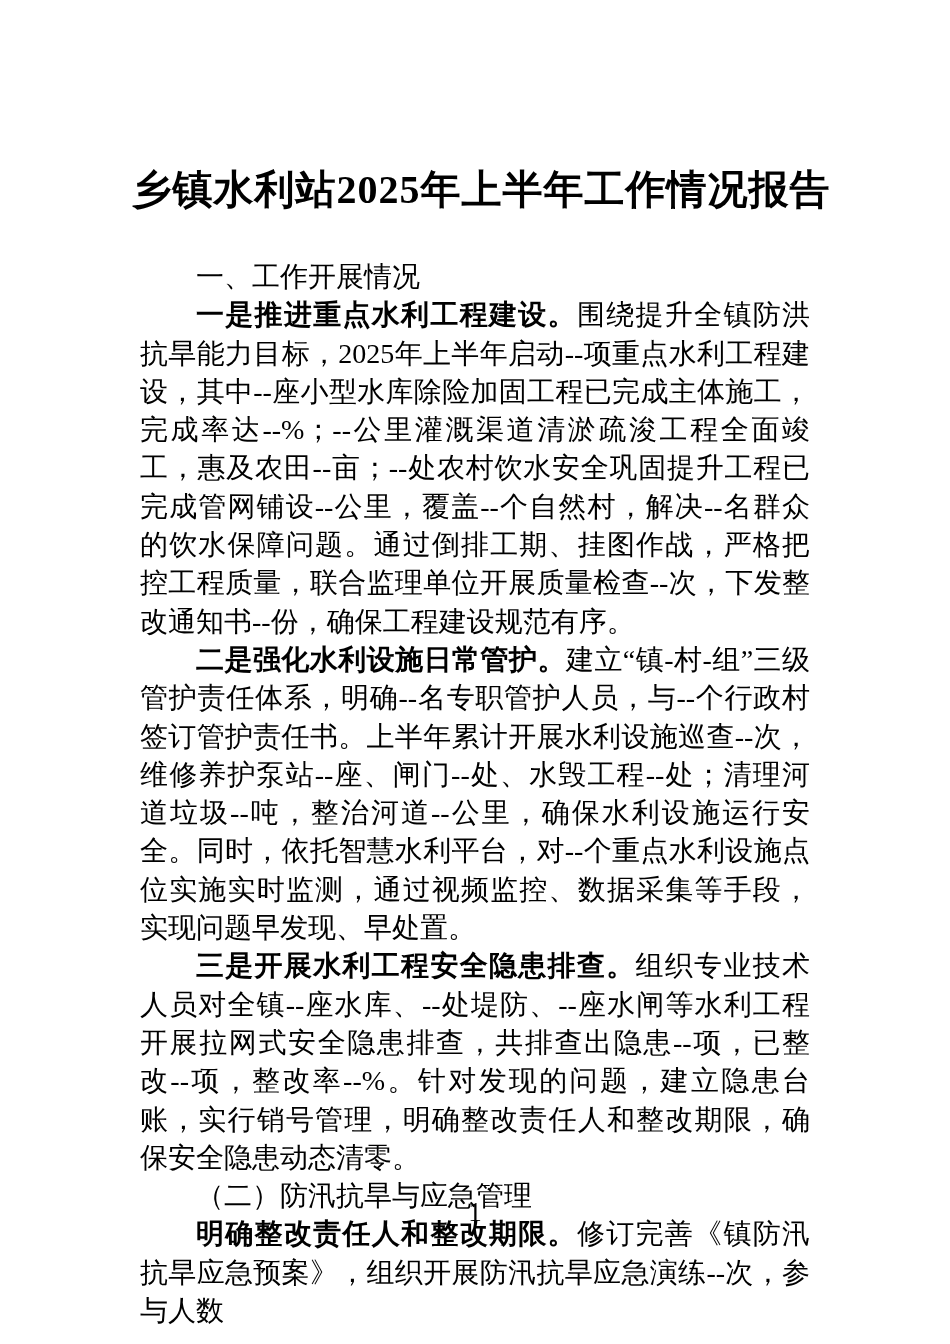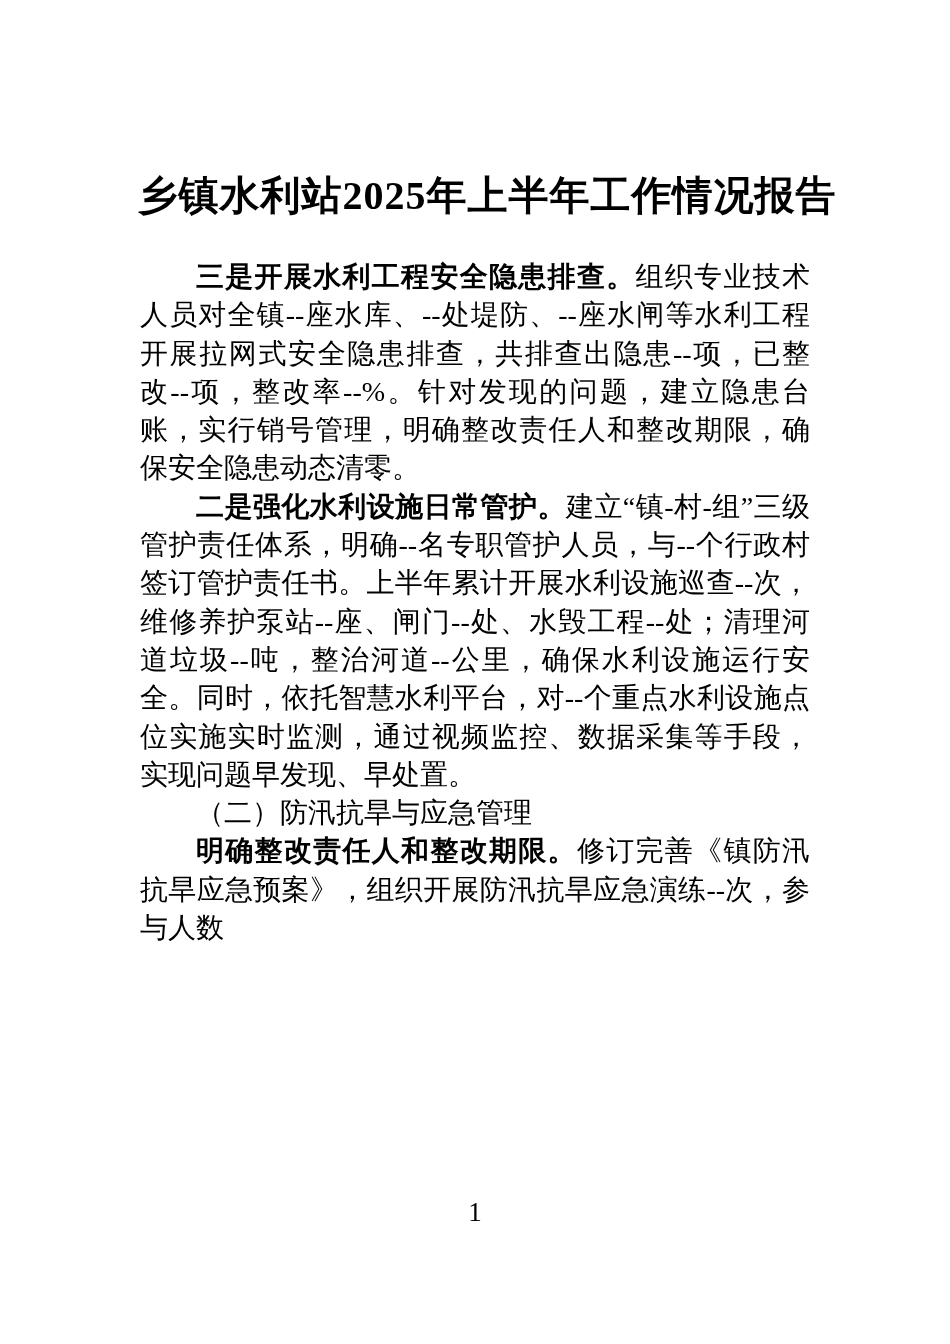--- a/index.html
+++ b/index.html
@@ -15,21 +15,21 @@
     color: #000000;
     font-family: "Liberation Serif", "DejaVu Serif", serif;
     overflow: hidden;
     box-sizing: border-box;
   }
   .doc-title {
     position: absolute;
     top: 158px;
     left: 70px;
     width: 810px;
-    margin: 12px;
+    margin: 6px;
     font-size: 40px;
     font-weight: bold;
     text-align: center;
     line-height: 1.3;
     letter-spacing: 1px;
     white-space: nowrap;
   }
   .content {
     position: absolute;
     top: 258px;
@@ -64,26 +64,28 @@
 </style>
 </head>
 <body>
 
 <div class="page">
 
   <h1 class="doc-title">乡镇水利站2025年上半年工作情况报告</h1>
 
   <div class="content">
 
+    <p class="heading">一、工作开展情况</p>
 
 
+    <p class="body-para"><span class="lead">一是推进重点水利工程建设。</span><span>围绕提升全镇防洪抗旱能力目标，2025年上半年启动--项重点水利工程建设，其中--座小型水库除险加固工程已完成主体施工，完成率达--%；--公里灌溉渠道清淤疏浚工程全面竣工，惠及农田--亩；--处农村饮水安全巩固提升工程已完成管网铺设--公里，覆盖--个自然村，解决--名群众的饮水保障问题。通过倒排工期、挂图作战，严格把控工程质量，联合监理单位开展质量检查--次，下发整改通知书--份，确保工程建设规范有序。</span></p>
+
+    <p class="body-para"><span class="lead">二是强化水利设施日常管护。</span><span>建立“镇-村-组”三级管护责任体系，明确--名专职管护人员，与--个行政村签订管护责任书。上半年累计开展水利设施巡查--次，维修养护泵站--座、闸门--处、水毁工程--处；清理河道垃圾--吨，整治河道--公里，确保水利设施运行安全。同时，依托智慧水利平台，对--个重点水利设施点位实施实时监测，通过视频监控、数据采集等手段，实现问题早发现、早处置。</span></p>
 
     <p class="body-para"><span class="lead">三是开展水利工程安全隐患排查。</span><span>组织专业技术人员对全镇--座水库、--处堤防、--座水闸等水利工程开展拉网式安全隐患排查，共排查出隐患--项，已整改--项，整改率--%。针对发现的问题，建立隐患台账，实行销号管理，明确整改责任人和整改期限，确保安全隐患动态清零。</span></p>
-
-    <p class="body-para"><span class="lead">二是强化水利设施日常管护。</span><span>建立“镇-村-组”三级管护责任体系，明确--名专职管护人员，与--个行政村签订管护责任书。上半年累计开展水利设施巡查--次，维修养护泵站--座、闸门--处、水毁工程--处；清理河道垃圾--吨，整治河道--公里，确保水利设施运行安全。同时，依托智慧水利平台，对--个重点水利设施点位实施实时监测，通过视频监控、数据采集等手段，实现问题早发现、早处置。</span></p>
 
     <p class="heading">（二）防汛抗旱与应急管理</p>
 
     <p class="body-para"><span class="lead">明确整改责任人和整改期限。</span><span>修订完善《镇防汛抗旱应急预案》，组织开展防汛抗旱应急演练--次，参与人数</span></p>
 
   </div>
 
   <div class="page-number">1</div>
 
 </div>

